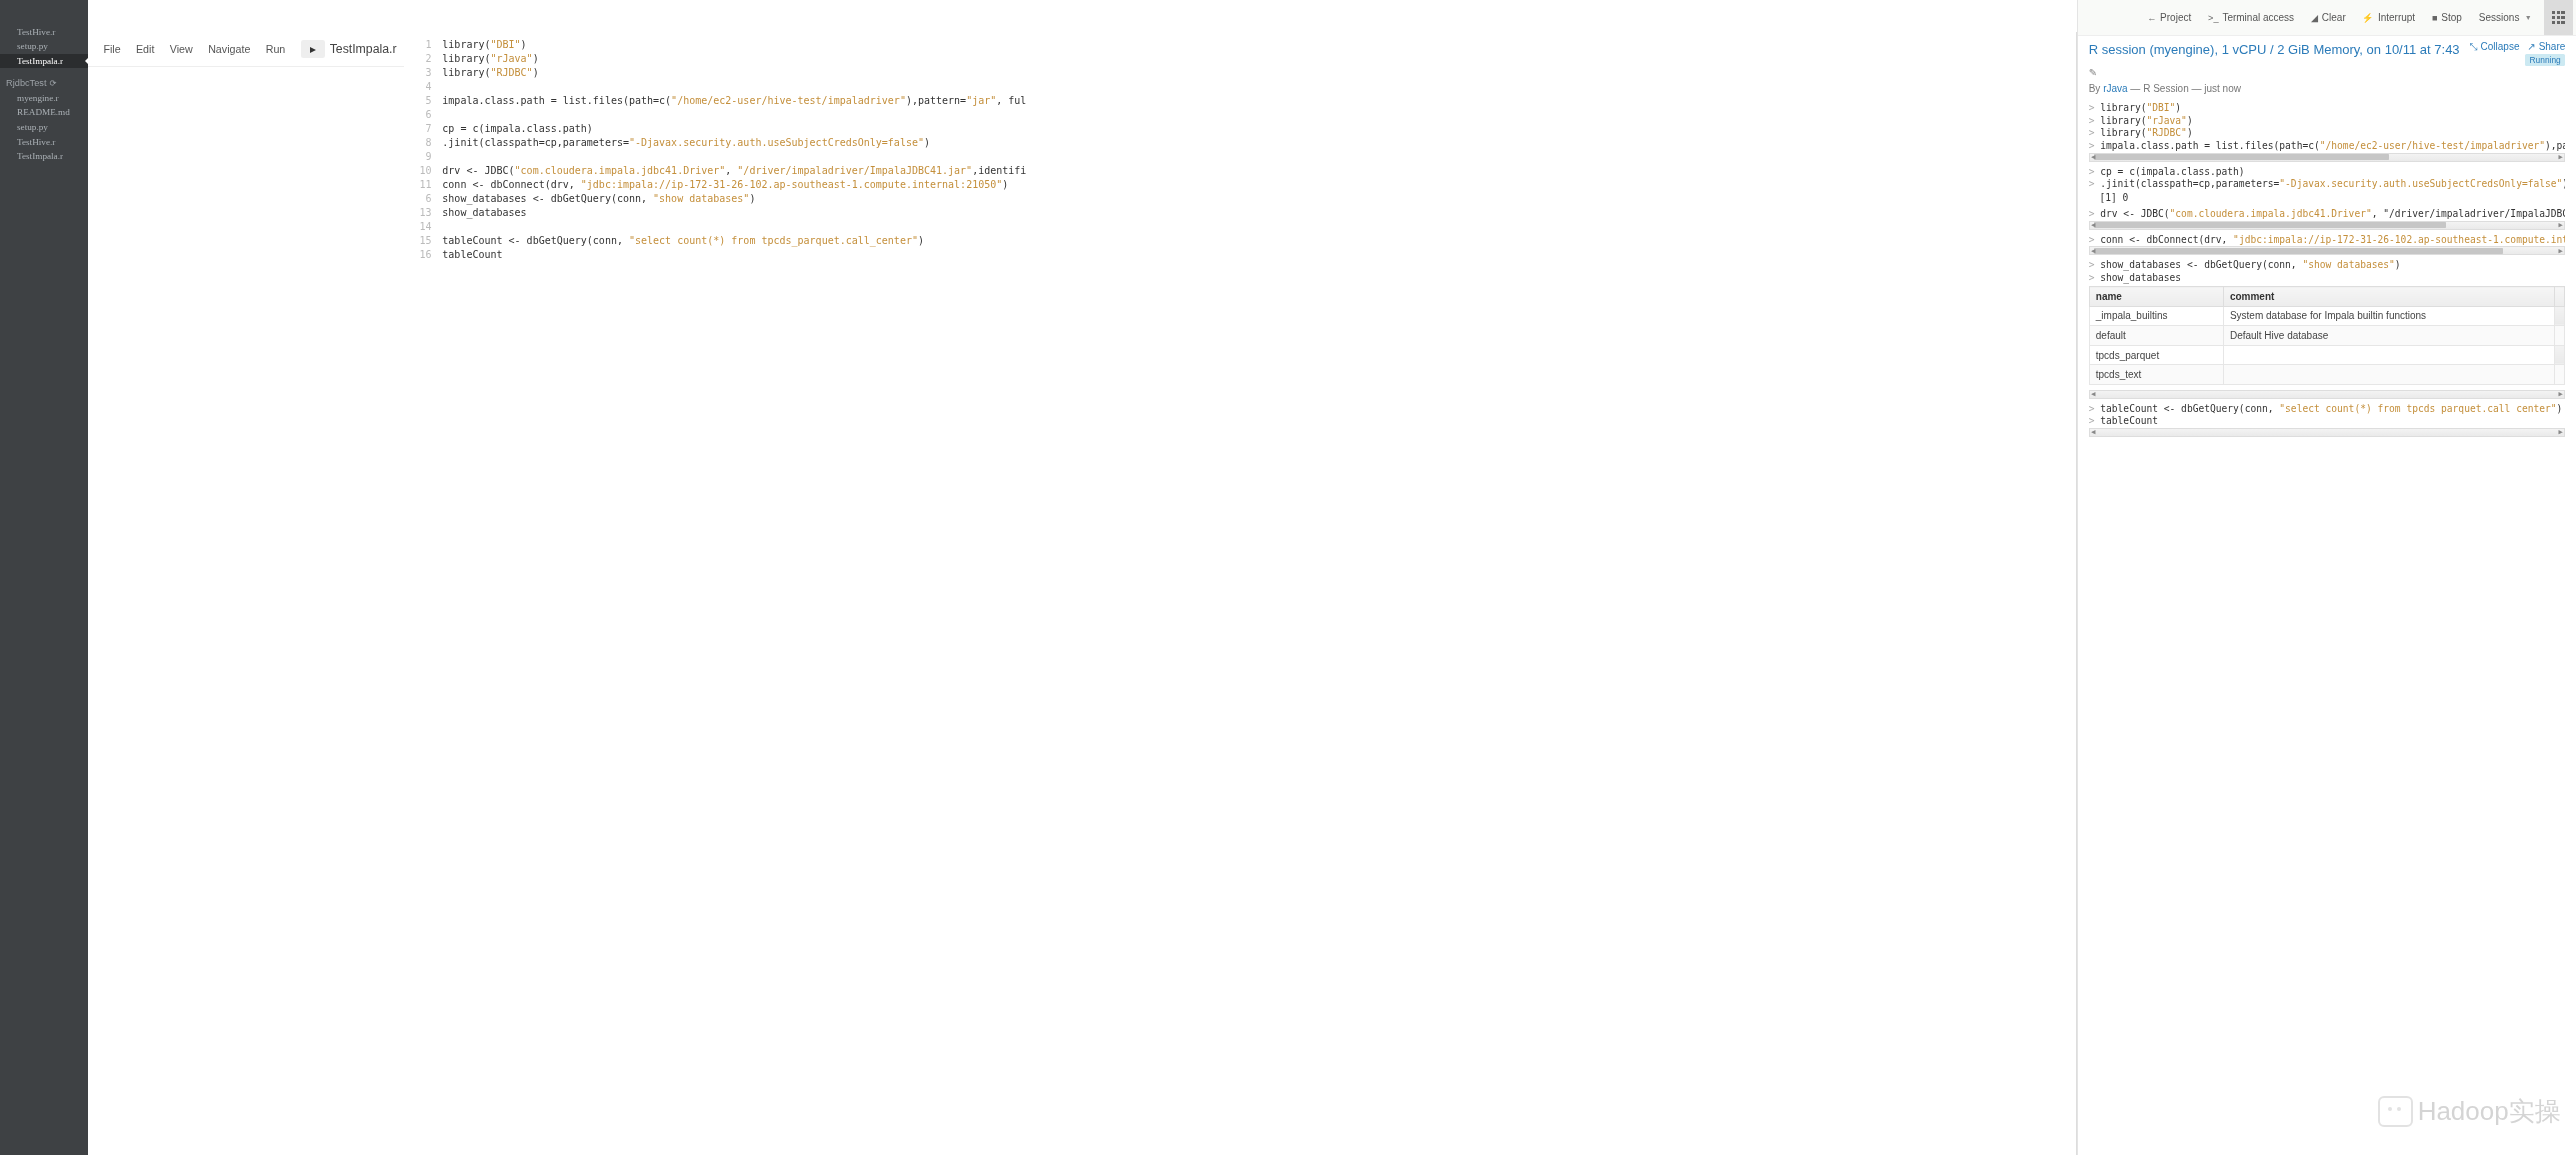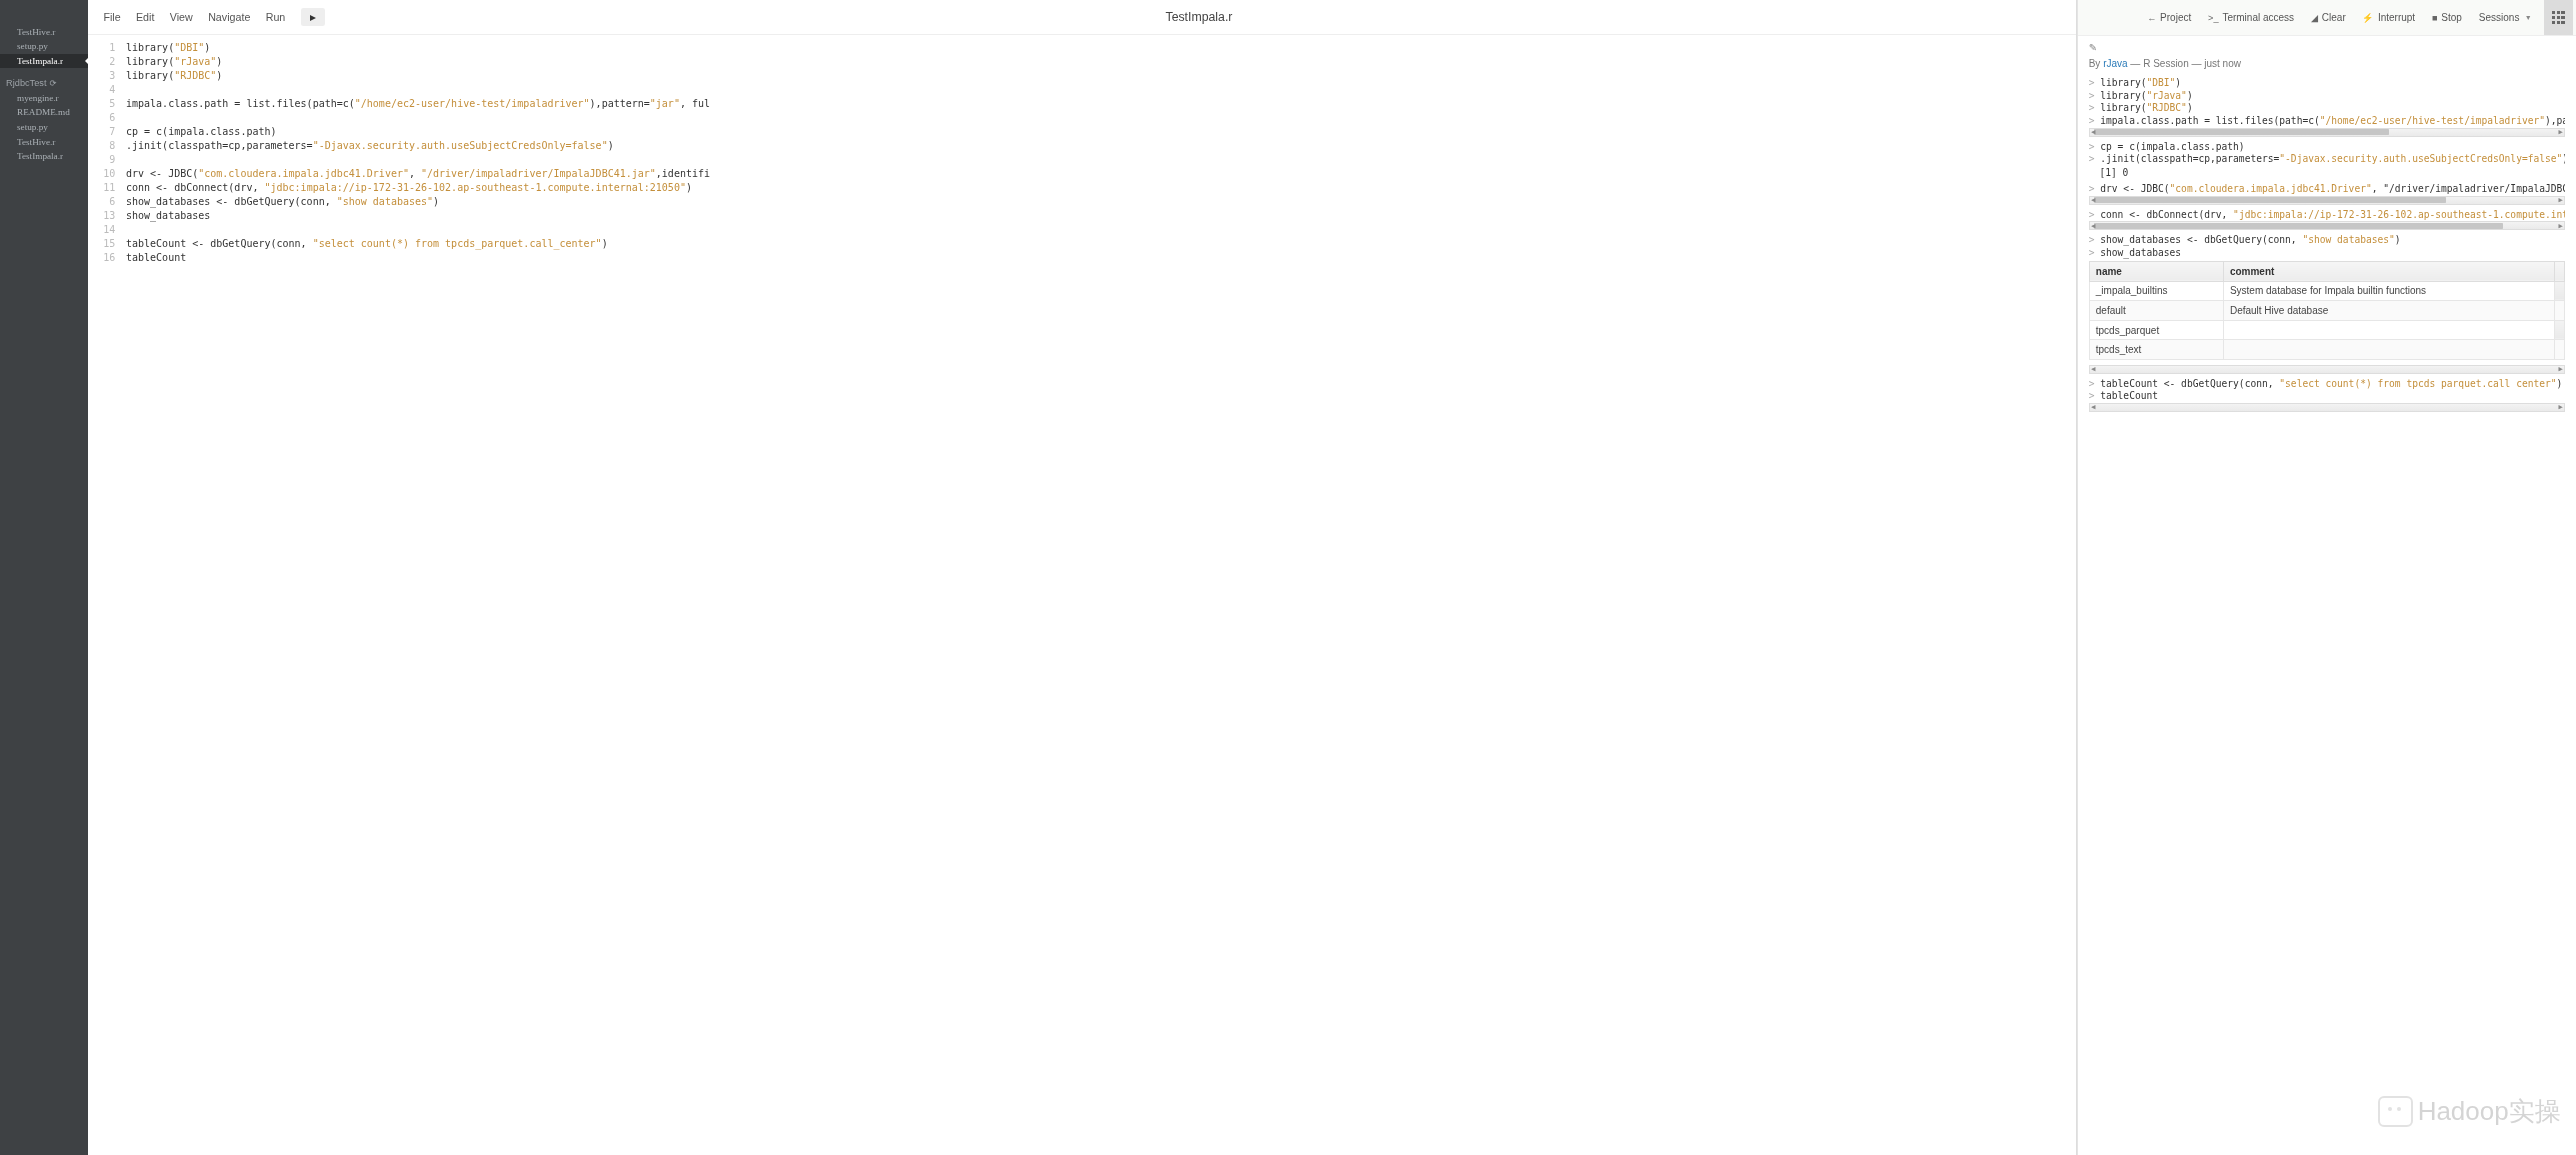--- a/index.html
+++ b/index.html
@@ -6,21 +6,21 @@
 body { font-family: -apple-system, "Helvetica Neue", Arial, sans-serif; font-size: 10px; color: #333; background: #fff; overflow: hidden; }
 .app { display: flex; height: 100vh; }
 .sidebar { width: 88px; background: #3e4144; color: #aab0b5; flex-shrink: 0; display: flex; flex-direction: column; padding-top: 24.5px; font-size: 9.2px; }
 .sidebar-group { margin-bottom: 7.7px; font-family: Liberation Serif, serif; }
 .sidebar-item { padding: 2.3px 7.7px 2.3px 17px; cursor: pointer; white-space: nowrap; overflow: hidden; text-overflow: ellipsis; position: relative; }
 .sidebar-item.active { background: #2b2d2f; color: #fff; }
 .sidebar-item.active::after { content: ""; position: absolute; right: -0.8px; top: 50%; transform: translateY(-50%); border: 4.6px solid transparent; border-right-color: #fff; }
 .sidebar-header { padding: 2.3px 7.7px 2.3px 6.1px; color: #9da3a8; display: flex; align-items: center; gap: 3.1px; }
 .refresh-icon { font-size: 8.4px; }
 .main { display: flex; flex: 1; min-width: 0; }
-.editor-pane { flex: 1; min-width: 0; display: flex; flex-direction: column; border-right: 0.8px solid #ddd; }
+.editor-pane { flex: 1; min-width: 0; display: flex; flex-direction: row; border-right: 0.8px solid #ddd; margin-top: 32px; }
 .toolbar { display: flex; align-items: center; height: 35px; padding: 0 7.7px; gap: 4.6px; border-bottom: 0.8px solid #eee; }
 .toolbar-menu { padding: 4.6px 7.7px; cursor: pointer; color: #555; font-size: 10.7px; }
 .run-btn { background: #eee; border-radius: 2.3px; padding: 3.1px 9.2px; margin-left: 3.1px; cursor: pointer; }
 .play-icon { display: inline-block; width: 0; height: 0; border-left: 6.1px solid #333; border-top: 3.8px solid transparent; border-bottom: 3.8px solid transparent; }
 .filename { flex: 1; text-align: center; font-size: 12.3px; color: #444; }
 .code-area { flex: 1; display: flex; font-family: Menlo, Consolas, monospace; font-size: 10px; line-height: 1.4; overflow: auto; padding-top: 6.1px; }
 .gutter { width: 38px; text-align: right; color: #bbb; padding-right: 10.7px; user-select: none; }
 .code-lines { flex: 1; white-space: pre; overflow-x: auto; color: #333; }
 .str { color: #c48f3b; }
 .right-pane { width: 499px; flex-shrink: 0; background: #f9faf8; display: flex; flex-direction: column; border-left: 0.8px solid #e4e4e4; }
@@ -155,20 +155,36 @@
               <span></span>
               <span></span>
               <span></span>
               <span></span>
               <span></span>
             </div>
           </div>
       </div>
 
       <div class="session-body">
+        <div class="session-header">
+          <div class="session-title">R session (myengine), 1 vCPU / 2 GiB Memory, on 10/11 at 7:43</div>
+          <div class="session-links">
+            <div class="session-links-row">
+              <span class="link">
+                  <span>⤡</span>
+                  <span>Collapse</span>
+                </span>
+              <span class="link">
+                  <span>↗</span>
+                  <span>Share</span>
+                </span>
+            </div>
+            <span class="badge-running">Running</span>
+          </div>
+        </div>
         <div class="edit-icon">✎</div>
         <div class="byline">
           <span>By </span><a>rJava</a><span> — R Session — just now</span>
         </div>
 
         <div class="console" id="console">
             <div class="cline cprompt">library(<span class="str">"DBI"</span>)</div>
             <div class="cline cprompt">library(<span class="str">"rJava"</span>)</div>
             <div class="cline cprompt">library(<span class="str">"RJDBC"</span>)</div>
             <div class="cline cprompt">impala.class.path = list.files(path=c(<span class="str">"/home/ec2-user/hive-test/impaladriver"</span>),patte</div>

